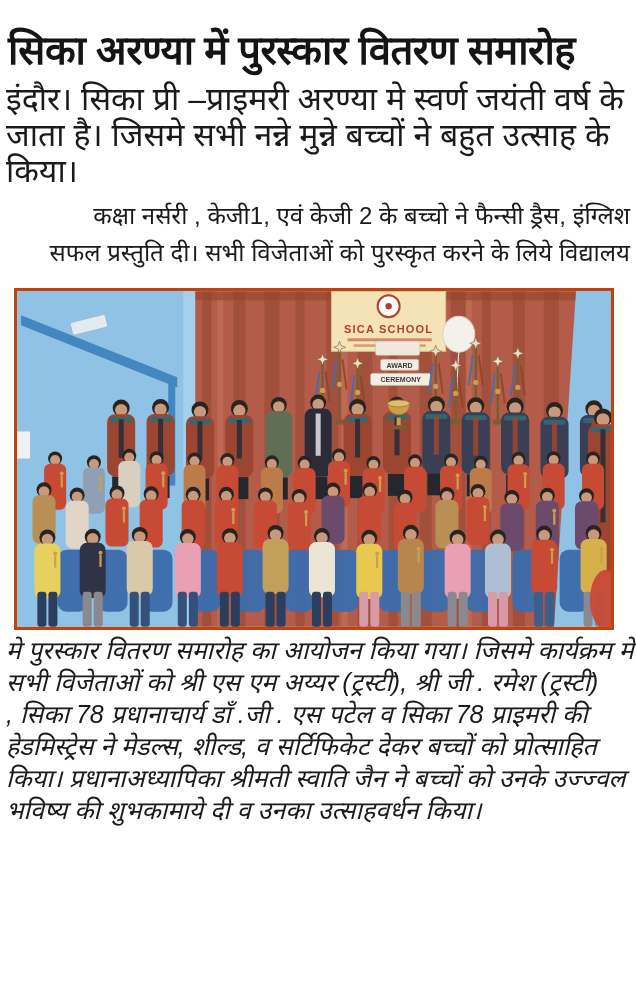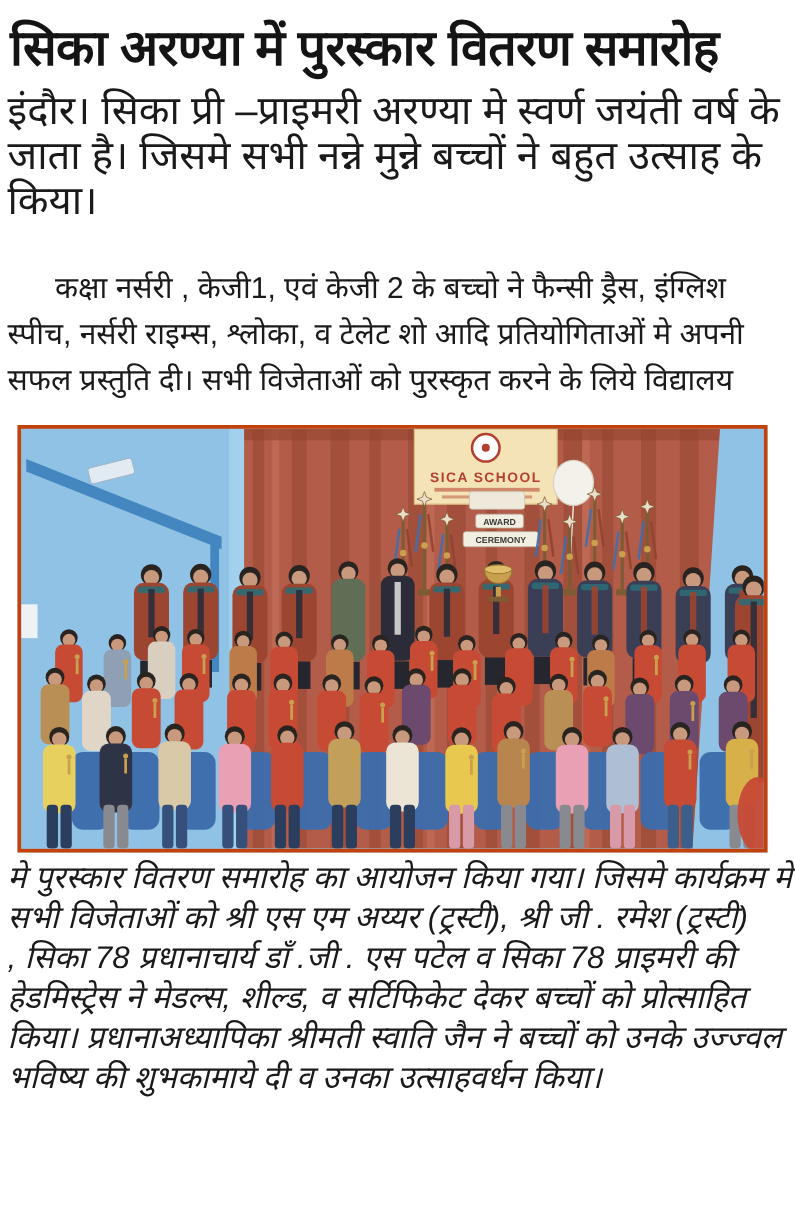--- a/index.html
+++ b/index.html
@@ -1,24 +1,24 @@
 <!DOCTYPE html>
 <html><head>
 <meta charset="utf-8">
 <style>
   html,body{margin:0;padding:0;background:#ffffff;}
   body{width:636px;overflow-x:hidden;font-family:"Liberation Sans",sans-serif;color:#111;}
-  .page{width:636px;box-sizing:border-box;padding:16px 6px 18px 6px;background:#fff;}
+  .page{width:636px;box-sizing:border-box;padding:27px 6px 18px 6px;background:#fff;}
   .headline{
     font-size:40px;line-height:1.15;font-weight:700;color:#141414;
     white-space:nowrap;letter-spacing:-0.5px;margin:0 0 8px 2px;
   }
   .para{margin:0;}
   .p1{margin-top:8px;}
-  .p2{margin-top:34px;}
+  .p2{margin-top:8px;text-align:right;}
   .p3{margin-top:4px;font-style:italic;}
   .tline{
     font-size:32px;line-height:36px;white-space:nowrap;color:#1a1a1a;
   }
   .p2 .tline{font-size:24px;line-height:37px;}
   .p3 .tline{font-size:25px;line-height:32px;}
   .indent{padding-left:38px;}
   .photo-wrap{
     width:594px;height:336px;margin:17px 0 0 8px;
     border:3px solid #c2410c;box-sizing:content-box;background:#9cc6e4;
@@ -33,21 +33,20 @@
   <h1 class="headline">सिका अरण्या  में पुरस्कार वितरण समारोह</h1>
 
   <div class="para p1">
     <div class="tline">इंदौर। सिका प्री –प्राइमरी अरण्या मे स्वर्ण जयंती वर्ष के</div>
     <div class="tline">जाता है। जिसमे सभी नन्ने मुन्ने बच्चों ने बहुत उत्साह के</div>
     <div class="tline">किया।</div>
   </div>
 
   <div class="para p2">
     <div class="tline indent">कक्षा नर्सरी , केजी1, एवं केजी 2 के बच्चो ने फैन्सी ड्रैस, इंग्लिश</div>
-    <div class="tline">स्पीच, नर्सरी राइम्स, श्लोका, व टेलेट शो आदि प्रतियोगिताओं मे अपनी</div>
     <div class="tline">सफल प्रस्तुति दी। सभी विजेताओं को पुरस्कृत करने के लिये विद्यालय</div>
   </div>
 
   <div class="photo-wrap">
     <svg id="photo-svg" width="594" height="336" viewBox="0 0 593 335" xmlns="http://www.w3.org/2000/svg">
         <rect x="0" y="0" width="593" height="335" fill="#8fc2e4"></rect>
         <polygon points="4,24 160,86 160,96 4,34" fill="#4486c0"></polygon>
         <rect x="151" y="86" width="7" height="108" fill="#4486c0"></rect>
         <rect x="54" y="27" width="36" height="13" rx="2" fill="#e2ebf2" stroke="#9fb6c6" stroke-width="0.8" transform="rotate(-14 72 34)"></rect>
         <rect x="166" y="0" width="12" height="335" fill="#a7d3ee" opacity="0.8"></rect>

